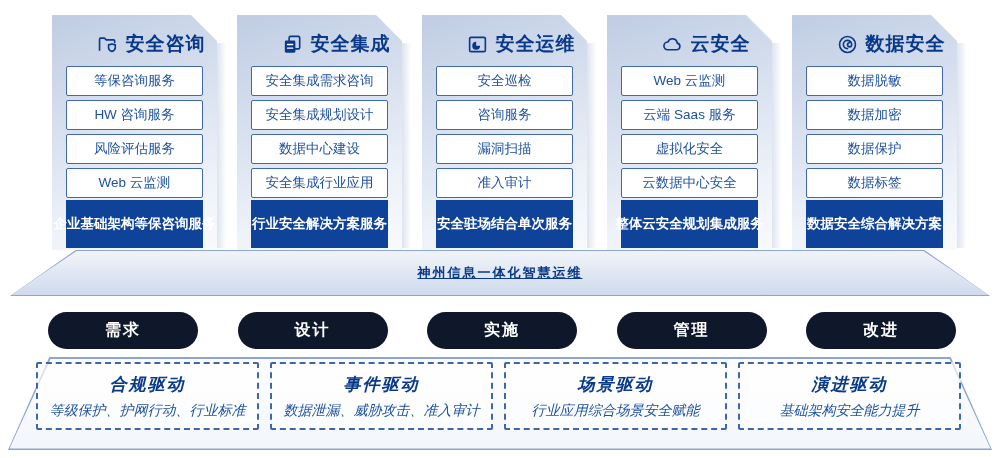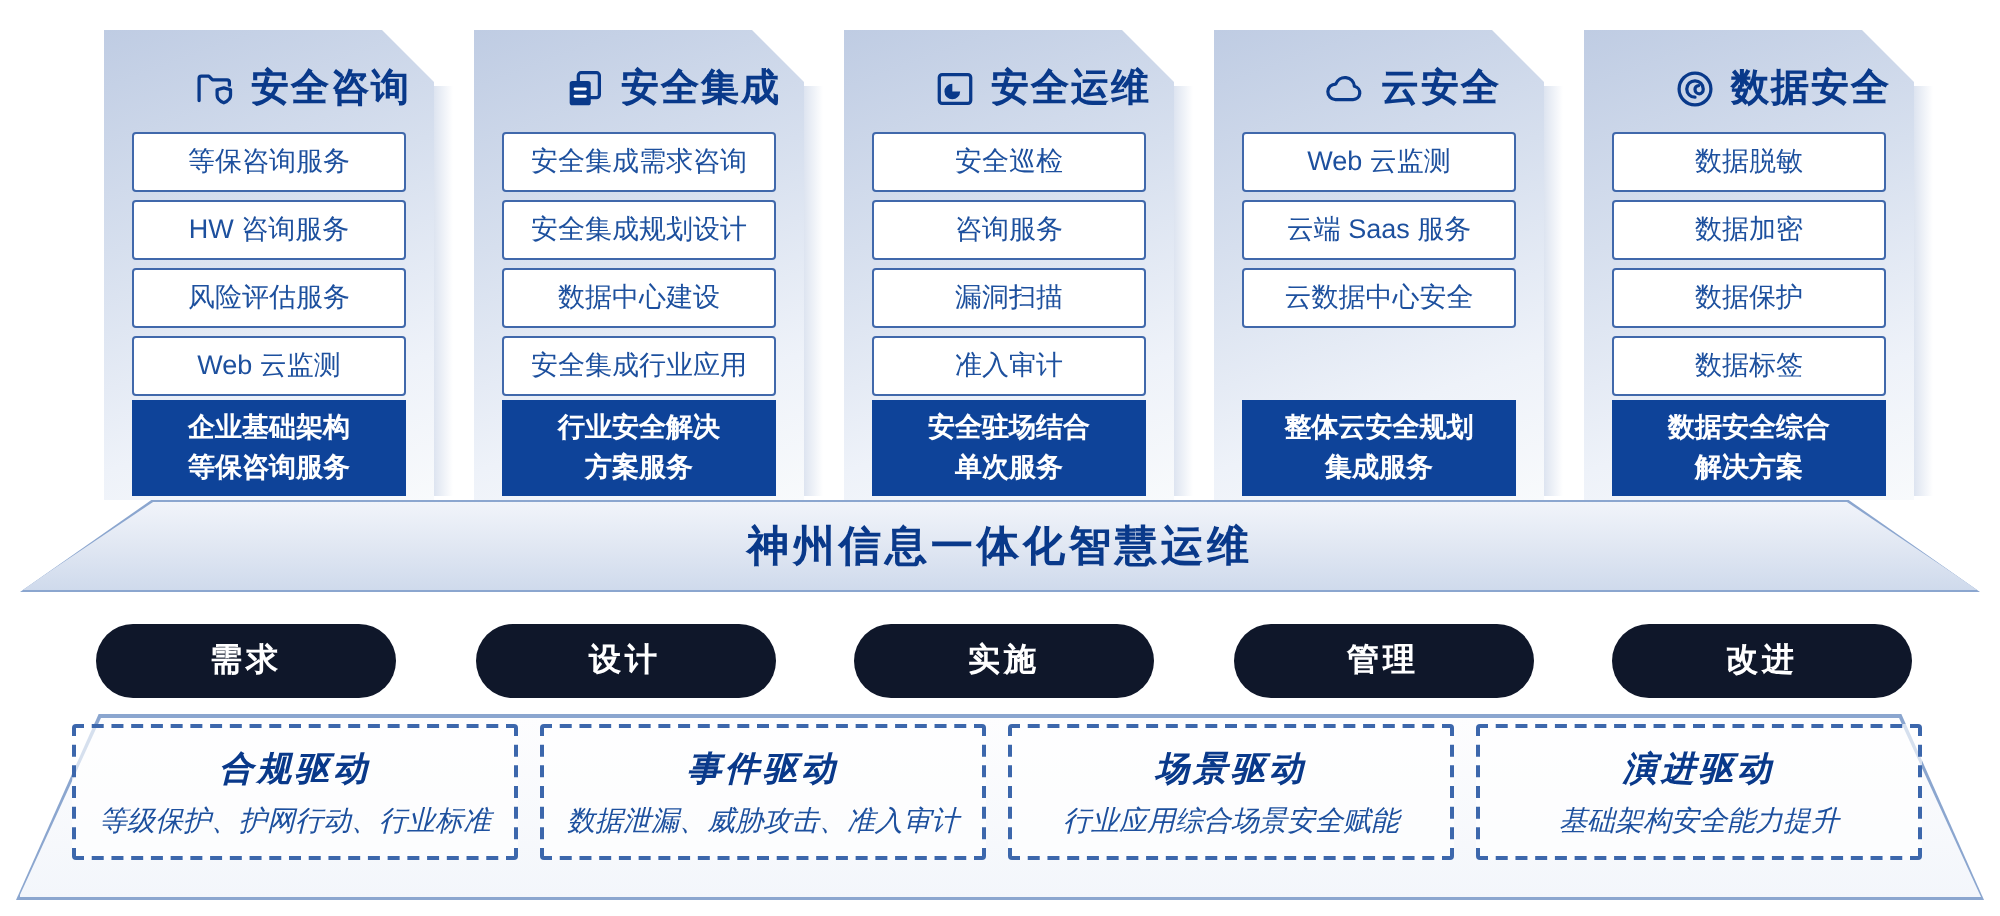--- a/index.html
+++ b/index.html
@@ -32,37 +32,37 @@
   .card-items { position:absolute; top:51px; left:14px; width:137px; }
   .card-item {
     width:137px; height:30px; margin-bottom:4px;
     background:#ffffff; border:1.5px solid #4068ab; border-radius:2px;
     display:flex; align-items:center; justify-content:center;
     font-size:13.5px; color:#1d509e; white-space:nowrap;
   }
   .card-highlight {
     position:absolute; top:185px; left:14px; width:137px; height:48px;
     background:#0e4399; color:#ffffff;
-    display:flex; flex-direction:column; align-items:center; justify-content:center;
+    display:flex; flex-direction:row; align-items:center; justify-content:center;
     font-size:13.5px; font-weight:bold; line-height:1.45; white-space:nowrap;
   }
 
   
   .banner-outer {
     position:absolute; top:250px; left:10px; width:980px; height:46px;
     clip-path:polygon(6.7% 0, 93.3% 0, 100% 100%, 0 100%);
     background:#8ba6cf;
   }
   .banner-inner {
     position:absolute; inset:1px;
     clip-path:polygon(6.7% 0, 93.3% 0, 100% 100%, 0 100%);
     background:linear-gradient(180deg,#f1f4fa 0%, #dfe6f2 55%, #cfdaec 100%);
     display:flex; align-items:center; justify-content:center;
   }
-  .banner-title { font-size:21px; font-weight:bold; color:#09398a; letter-spacing:2px; }
+  .banner-title { font-size:13px; font-weight:bold; color:#09398a; letter-spacing:2px;text-decoration:underline; }
 
   
   .pills-row { position:absolute; top:312px; left:48px; width:908px; display:flex; justify-content:space-between; }
   .pill {
     width:150px; height:37px; border-radius:19px;
     background:#0f172a; color:#ffffff;
     display:flex; align-items:center; justify-content:center;
     font-size:16px; font-weight:bold; letter-spacing:2px;
   }
 
@@ -162,20 +162,21 @@
       <div class="card"></div>
       <div class="card-header">
         <svg viewBox="0 0 24 24" fill="none" stroke="currentColor" stroke-width="1.7" stroke-linejoin="round" stroke-linecap="round">
           <path d="M7 17.5h9.2a3.5 3.5 0 0 0 .7-6.93A5 5 0 0 0 7.2 9.4a4.05 4.05 0 0 0-.2 8.1z"></path>
         </svg>
         <span class="card-title">云安全</span>
       </div>
       <div class="card-items">
         <div class="card-item">Web 云监测</div>
         <div class="card-item">云端 Saas 服务</div>
+        <div class="card-item">虚拟化安全</div>
         <div class="card-item">云数据中心安全</div>
       </div>
       <div class="card-highlight">
         <span>整体云安全规划</span>
         <span>集成服务</span>
       </div>
     </div>
 
     <div class="card-wrap">
       <div class="card"></div>

